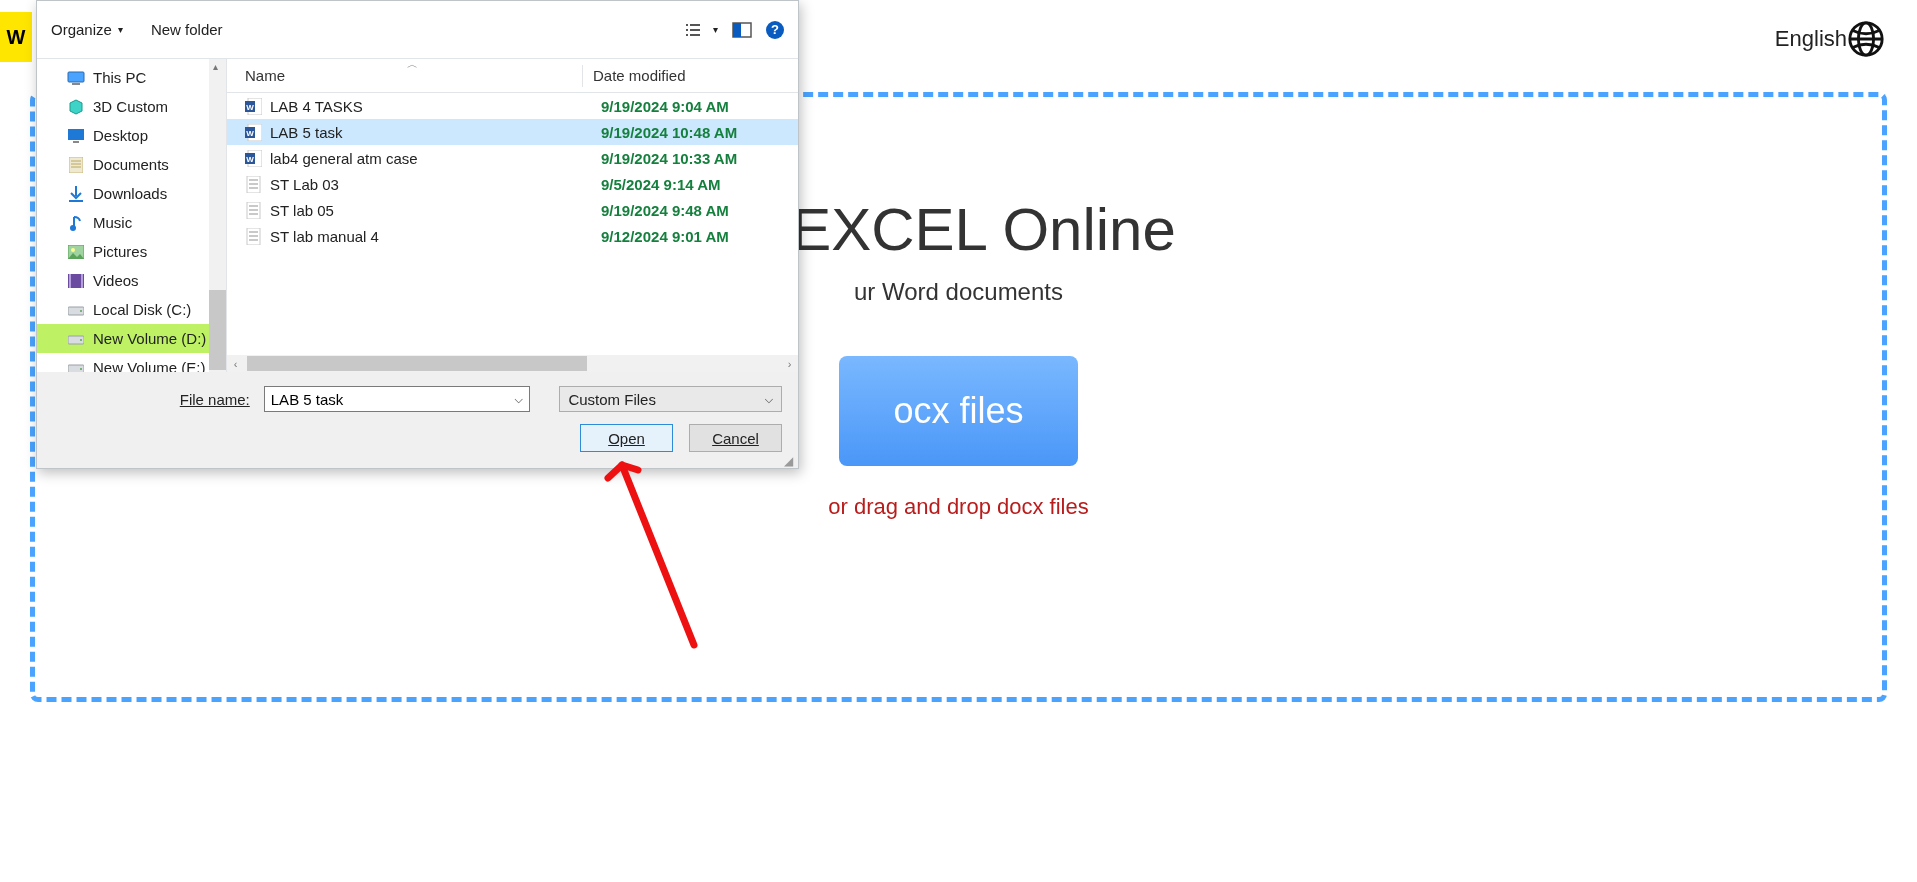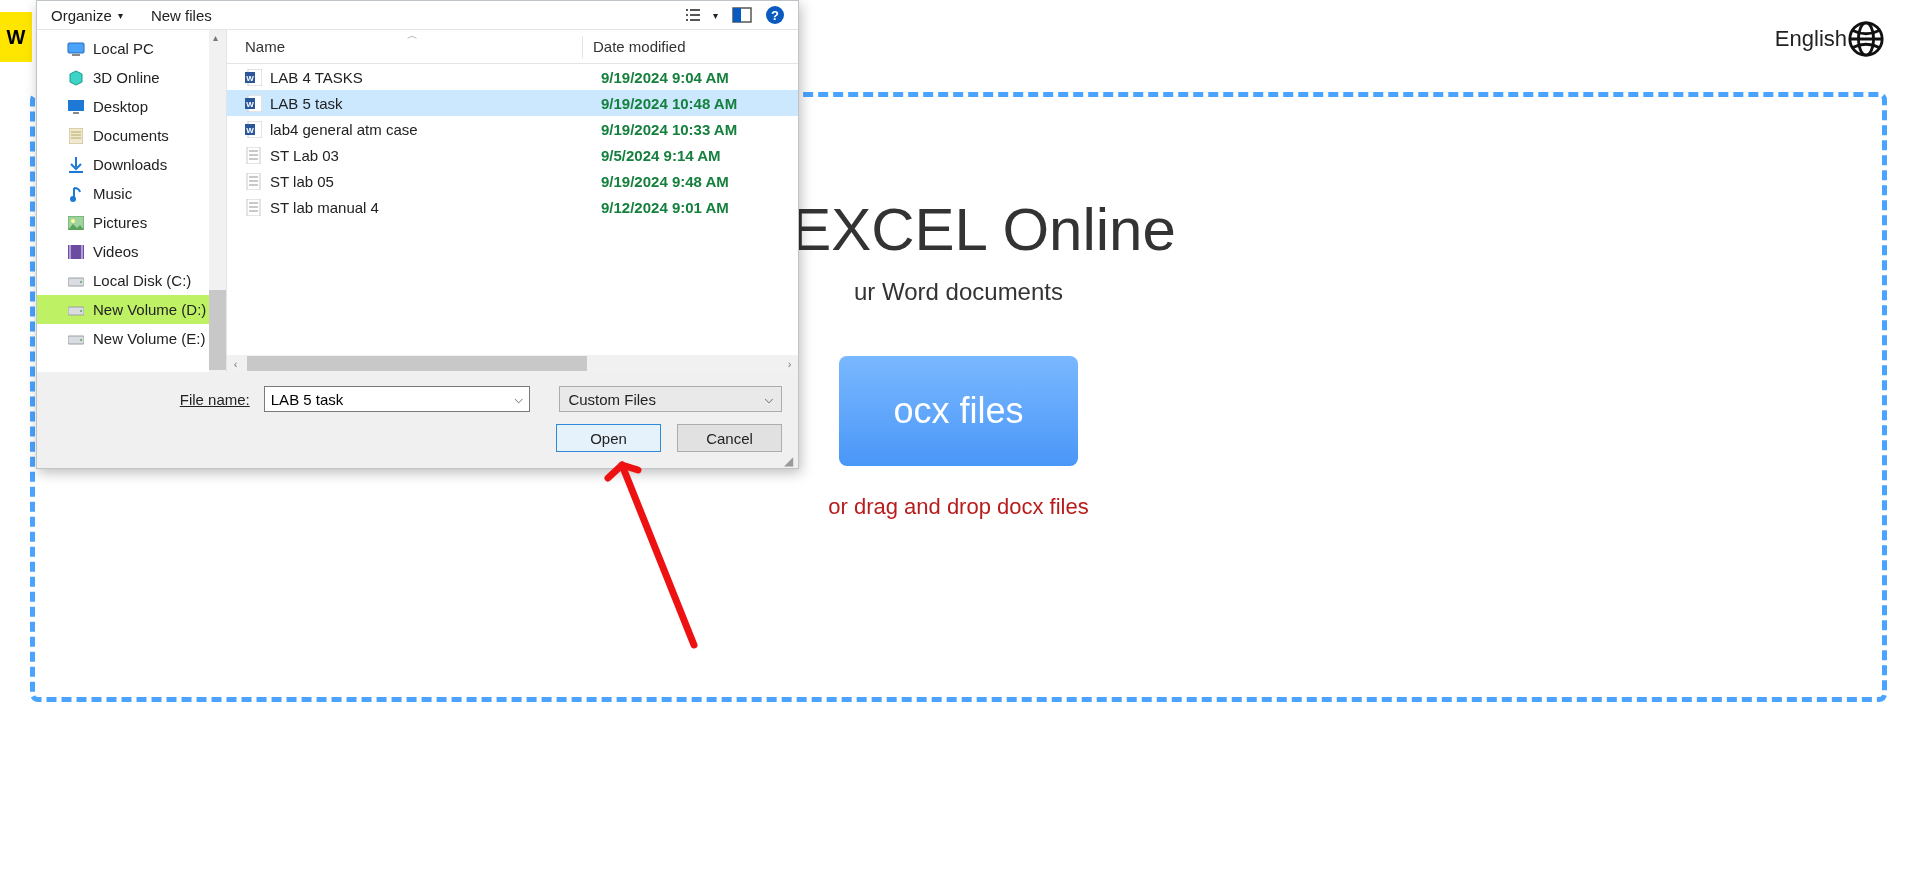--- a/index.html
+++ b/index.html
@@ -24,21 +24,21 @@
     background: linear-gradient(180deg,#7ab8ff,#4a97f8); border-radius: 8px; cursor: pointer;
   }
   .drop-hint { font-size: 22px; color: #b91c1c; margin-top: 28px; font-weight: 300; }
 
   
   .dialog {
     position: absolute; left: 36px; top: 0; width: 763px; height: 469px;
     background: #fff; border: 1px solid #bfc4c9; box-shadow: 2px 4px 12px rgba(0,0,0,.25);
     display: flex; flex-direction: column; font-size: 15px; color: #222;
   }
-  .dlg-toolbar { height: 29px; display: flex; align-items: center; padding: 0 14px; border-bottom: 1px solid #e2e5e8; }
+  .dlg-toolbar { height: 58px; display: flex; align-items: center; padding: 0 14px; border-bottom: 1px solid #e2e5e8; }
   .dlg-toolbar .left { display: flex; gap: 28px; }
   .dlg-toolbar .btn { display: flex; align-items: center; gap: 6px; cursor: pointer; }
   .dlg-toolbar .caret { font-size: 10px; }
   .dlg-toolbar .spacer { flex: 1; }
   .tb-icon { width: 20px; height: 18px; display: inline-block; }
   .help-circle { width: 18px; height: 18px; border-radius: 50%; background: #0a5bbf; color: #fff; display: flex; align-items: center; justify-content: center; font-size: 13px; font-weight: 700; }
 
   .dlg-body { flex: 1; display: flex; min-height: 0; }
   .nav { width: 190px; border-right: 1px solid #e2e5e8; position: relative; padding-top: 4px; }
   .nav-scrollbar-track { position: absolute; right: 0; top: 0; bottom: 0; width: 17px; background: #f1f1f1; }
@@ -69,21 +69,21 @@
 
   .dlg-footer { background: #f0f0f0; padding: 14px 16px 16px 16px; display: flex; flex-direction: column; gap: 12px; position: relative; }
   .fn-row { display: flex; align-items: center; gap: 8px; }
   .fn-label { width: 208px; text-align: right; padding-right: 6px; color: #222; text-decoration: underline; }
   .fn-input { width: 273px; height: 26px; background: #fff; border: 1px solid #7a7a7a; display: flex; align-items: center; }
   .fn-input input { flex: 1; border: 0; outline: 0; height: 100%; padding: 0 6px; font-size: 15px; background: transparent; }
   .fn-input .dd { width: 20px; text-align: center; color: #555; cursor: pointer; font-size: 11px; border-left: 0; }
   .filter-select { width: 228px; height: 26px; background: #e9e9e9; border: 1px solid #adadad; display: flex; align-items: center; padding: 0 8px; cursor: pointer; justify-content: space-between; }
   .filter-select .dd { font-size: 11px; color: #555; }
   .btn-row { display: flex; gap: 16px; justify-content: flex-end; padding-right: 0; }
-  .dlg-btn { width: 105px; height: 28px; border: 1px solid #adadad; background: #e1e1e1; display: flex; align-items: center; justify-content: center; cursor: pointer; }
+  .dlg-btn { width: 93px; height: 28px; border: 1px solid #adadad; background: #e1e1e1; display: flex; align-items: center; justify-content: center; cursor: pointer; text-decoration: underline; }
   .dlg-btn.primary { border: 1px solid #2e8bda; background: #e5f1fb; }
   .resize-grip { position: absolute; right: 2px; bottom: 2px; width: 12px; height: 12px; color: #9a9a9a; font-size: 12px; }
 
   
   .arrow-svg { position: absolute; left: 604px; top: 440px; width: 110px; height: 210px; pointer-events: none; }
 
 </style>
 </head>
 <body>
 
@@ -112,21 +112,21 @@
 </div>
 
 <div class="dialog">
 
   <div class="dlg-toolbar">
     <div class="left">
       <span class="btn">
         <span>Organize</span>
         <span class="caret">▾</span>
       </span>
-      <span class="btn">New files</span>
+      <span class="btn">New folder</span>
     </div>
     <div class="spacer"></div>
     <span class="btn" style="gap:10px;">
       <svg class="tb-icon" viewBox="0 0 20 18">
           <path d="M3 3h2v2H3zM3 8h2v2H3zM3 13h2v2H3zM7 3h10v2H7zM7 8h10v2H7zM7 13h10v2H7z" fill="#555"></path>
         </svg>
       <span class="caret">▾</span>
     </span>
     <span class="btn" style="margin-left:14px;">
       <svg class="tb-icon" viewBox="0 0 20 18">
@@ -140,29 +140,29 @@
   <div class="dlg-body">
     <div class="nav">
       <div id="nav-list">
           <div class="nav-item">
             <span class="nav-icon">
               <svg width="18" height="14" viewBox="0 0 18 14">
                 <rect x="1" y="1" width="16" height="10" rx="1" fill="#4aa3ff" stroke="#2a6bb0"></rect>
                 <rect x="5" y="12" width="8" height="2" fill="#888"></rect>
               </svg>
             </span>
-            <span>Local PC</span>
+            <span>This PC</span>
           </div>
           <div class="nav-item">
             <span class="nav-icon">
               <svg width="16" height="16" viewBox="0 0 16 16">
                 <path d="M8 1l6 3v8l-6 3-6-3V4z" fill="#3dd4c7" stroke="#1a9a8e"></path>
               </svg>
             </span>
-            <span>3D Online</span>
+            <span>3D Custom</span>
           </div>
           <div class="nav-item">
             <span class="nav-icon">
               <svg width="16" height="14" viewBox="0 0 16 14">
                 <rect x="0" y="0" width="16" height="11" fill="#1e78d6"></rect>
                 <rect x="5" y="12" width="6" height="2" fill="#888"></rect>
               </svg>
             </span>
             <span>Desktop</span>
           </div>

